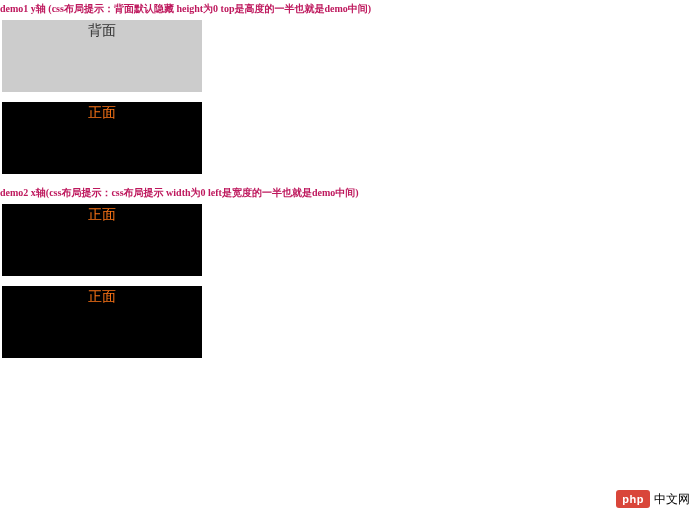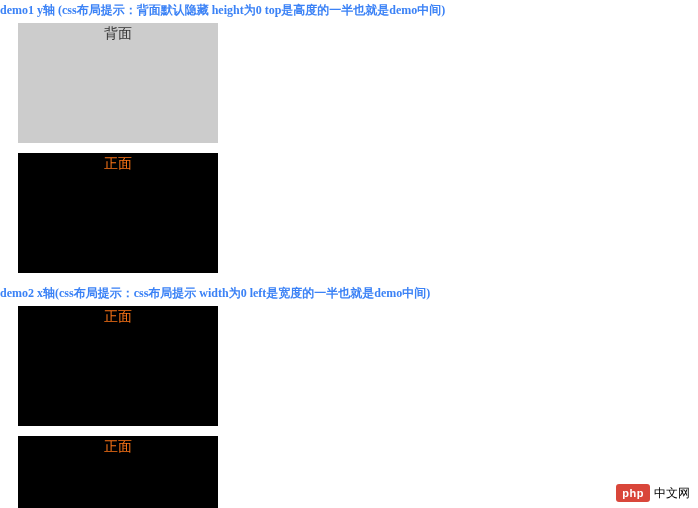--- a/index.html
+++ b/index.html
@@ -10,29 +10,29 @@
     body {
       font-family: sans-serif;
       font-size: 14px;
       background: #ffffff;
       width: 698px;
       height: 508px;
       position: relative;
     }
     .heading {
       font-weight: bold;
-      font-size: 12px;
-      color: #3b82f6;
+      font-size: 10px;
+      color: #be185d;
       padding: 2px 0 4px 0;
       font-family: "SimSun", "宋体", serif;
     }
     .demo-box {
       width: 200px;
-      height: 120px;
-      margin-left: 18px;
+      height: 72px;
+      margin-left: 2px;
       margin-bottom: 10px;
       position: relative;
     }
     .face {
       width: 100%;
       height: 100%;
       text-align: center;
       color: #fff;
       font-size: 14px;
       padding-top: 2px;
@@ -41,21 +41,21 @@
     .face-back-grey {
       background: #cccccc;
       color: #333;
     }
     .face-front-black {
       background: #000000;
       color: #f97316;
     }
     .watermark {
       position: absolute;
-      bottom: 6px;
+      bottom: 0;
       right: 8px;
       font-family: Arial, sans-serif;
       display: flex;
       align-items: center;
       gap: 4px;
     }
     .watermark .badge {
       background: #d9463a;
       color: #fff;
       font-size: 11px;

